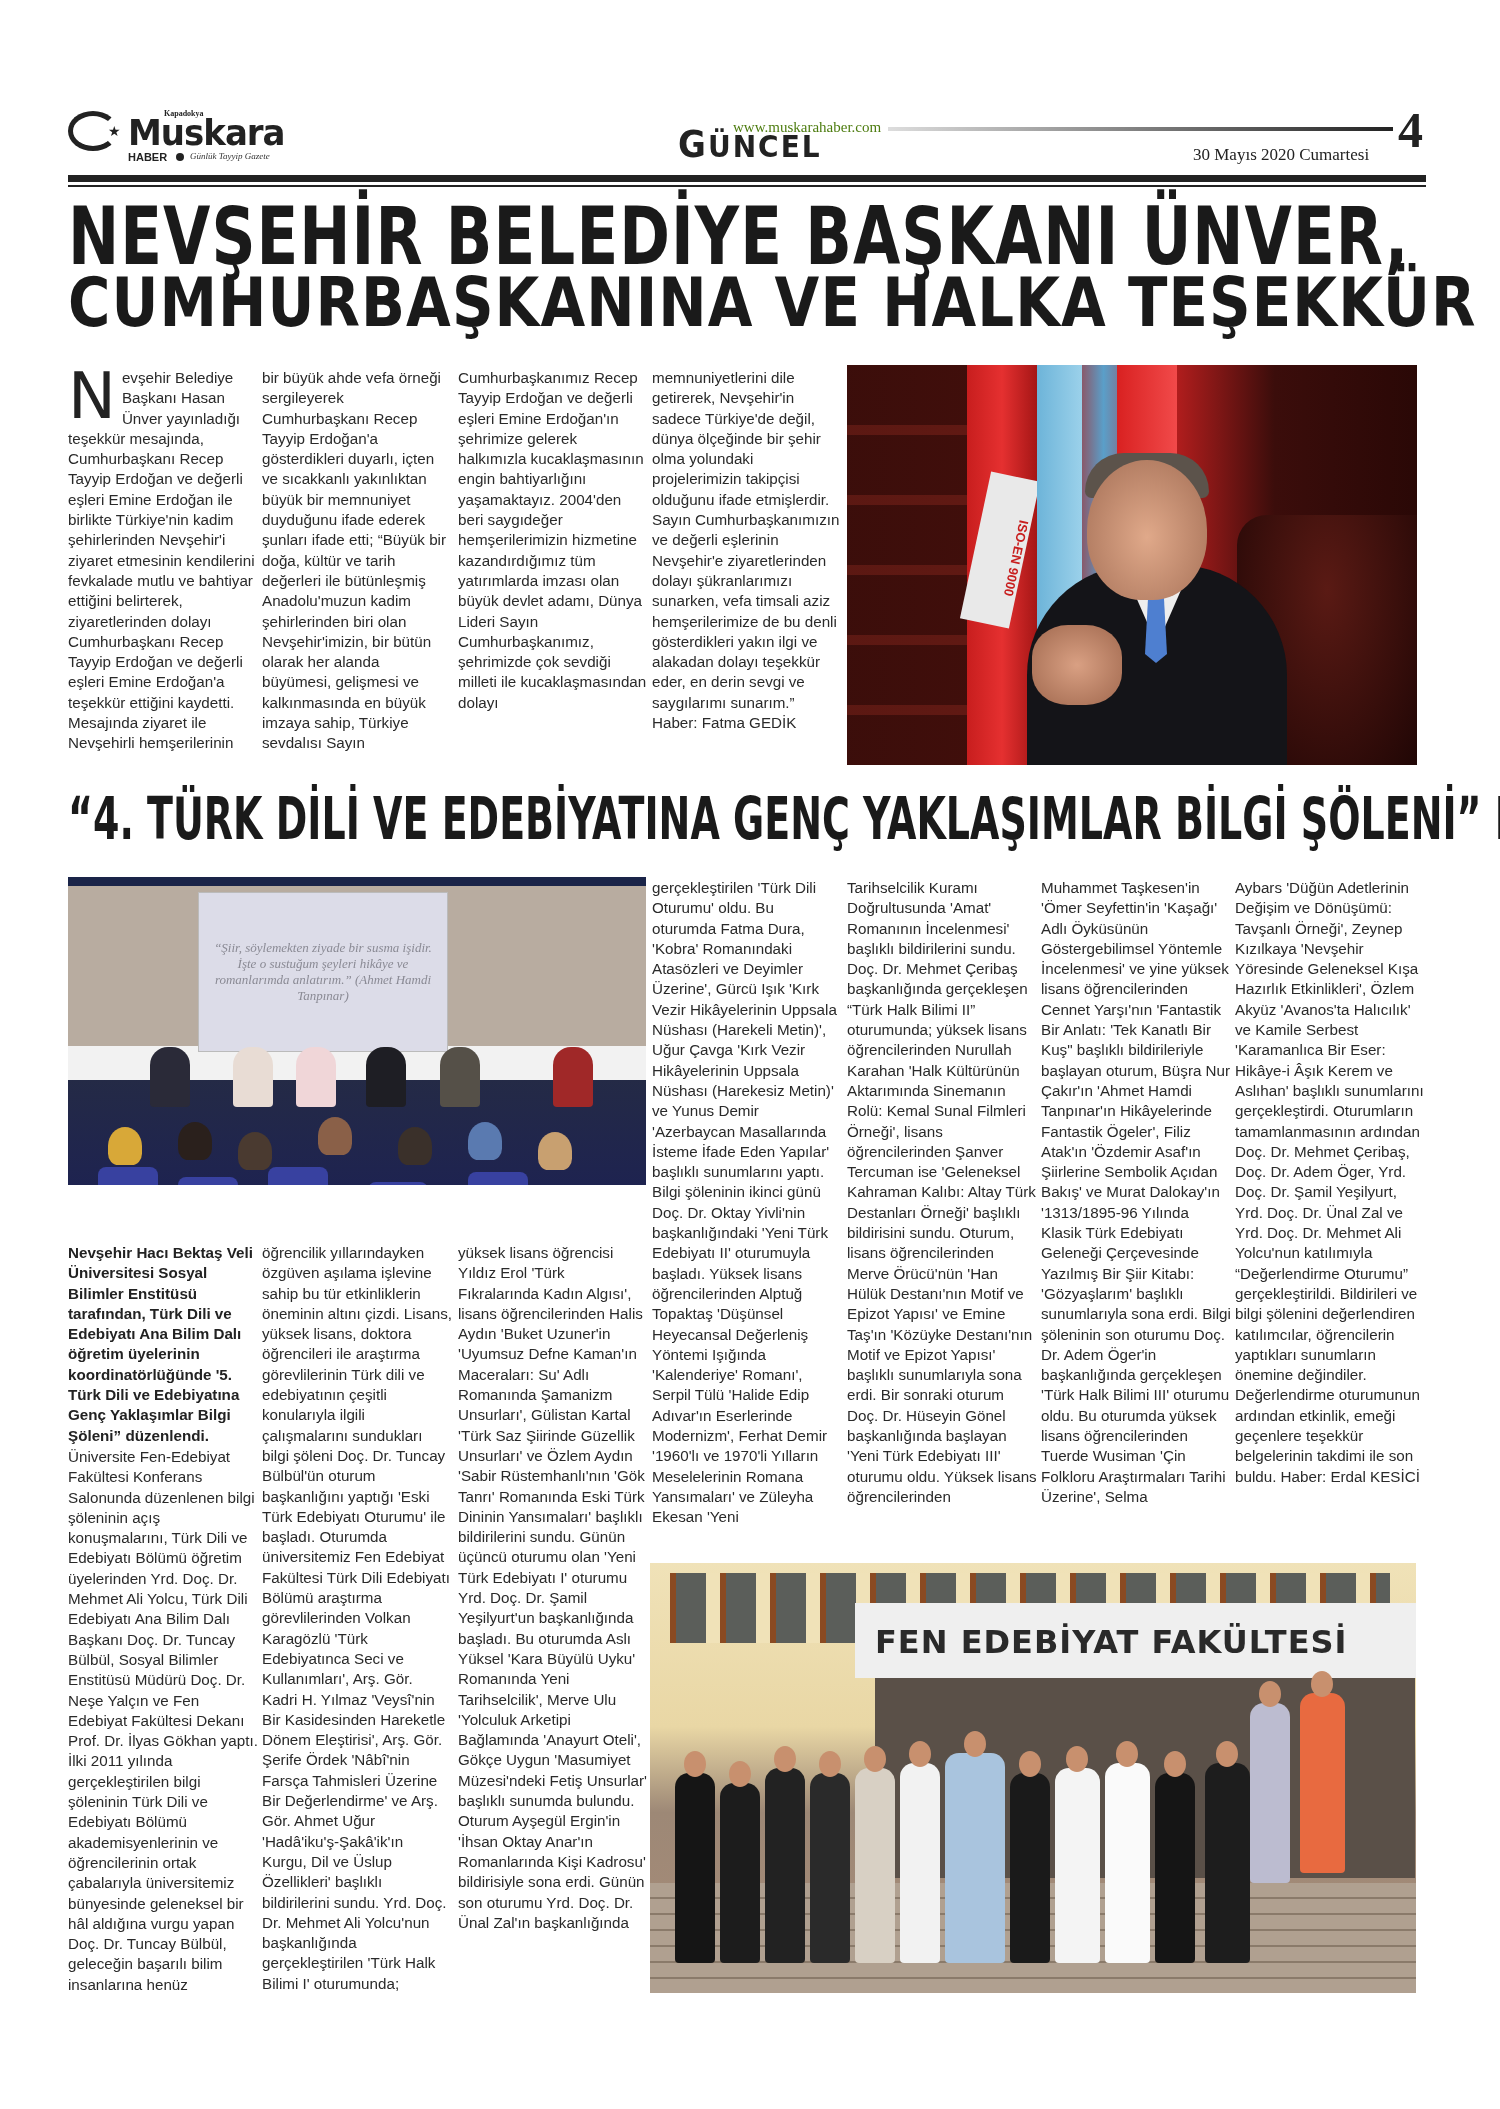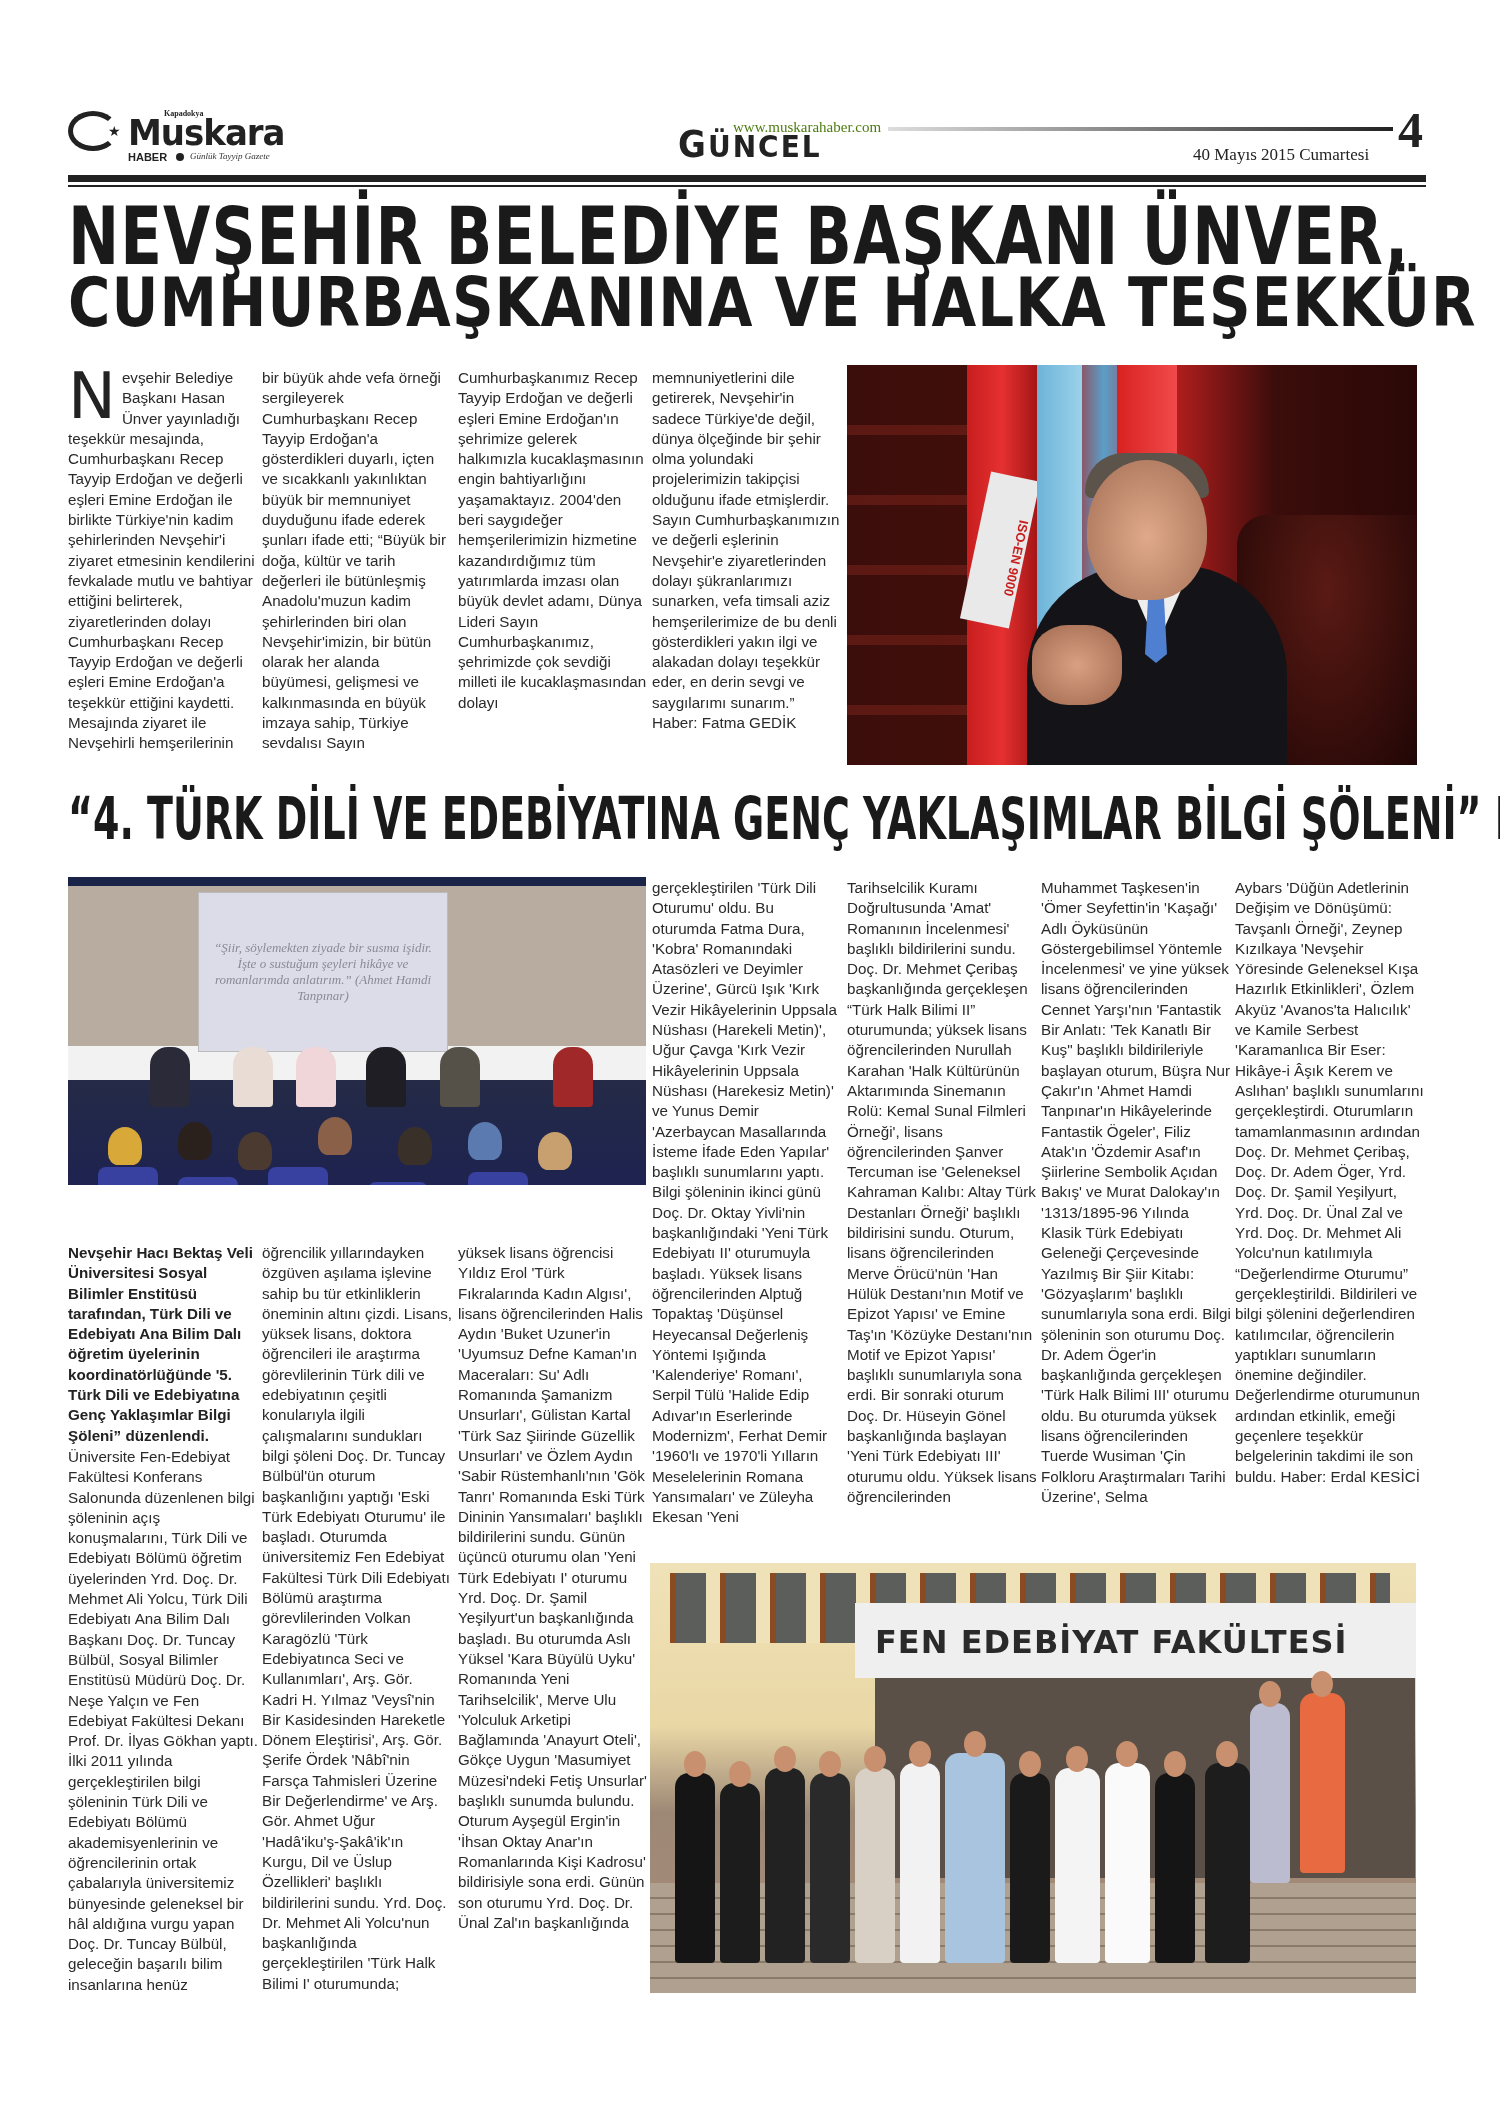--- a/index.html
+++ b/index.html
@@ -79,21 +79,21 @@
     <div class="star">★</div>
     <div class="kapadokya">Kapadokya</div>
     <div class="muskara">Muskara</div>
     <div class="haber">HABER</div>
     <div class="dot"></div>
     <div class="tagline">Günlük Tayyip Gazete</div>
   </div>
   <div class="url">www.muskarahaber.com</div>
   <div class="url-rule"></div>
   <div class="section-label"><span class="first">G</span><span>ÜNCEL</span></div>
-  <div class="date">40 Mayıs 2015 Cumartesi</div>
+  <div class="date">30 Mayıs 2020 Cumartesi</div>
   <div class="page-num">4</div>
 </header>
 <div class="rule-thick"></div>
 <div class="rule-thin"></div>
 
 <h1 class="headline hl1">NEVŞEHİR BELEDİYE BAŞKANI ÜNVER,</h1>
 <h1 class="headline hl2">CUMHURBAŞKANINA VE HALKA TEŞEKKÜR ETTİ</h1>
 
 <div class="col a1c1"><span class="dropcap">N</span><span>evşehir Belediye Başkanı Hasan Ünver yayınladığı teşekkür mesajında, Cumhurbaşkanı Recep Tayyip Erdoğan ve değerli eşleri Emine Erdoğan ile birlikte Türkiye'nin kadim şehirlerinden Nevşehir'i ziyaret etmesinin kendilerini fevkalade mutlu ve bahtiyar ettiğini belirterek, ziyaretlerinden dolayı Cumhurbaşkanı Recep Tayyip Erdoğan ve değerli eşleri Emine Erdoğan'a teşekkür ettiğini kaydetti. Mesajında ziyaret ile Nevşehirli hemşerilerinin</span></div>
 <div class="col a1c2">bir büyük ahde vefa örneği sergileyerek Cumhurbaşkanı Recep Tayyip Erdoğan'a gösterdikleri duyarlı, içten ve sıcakkanlı yakınlıktan büyük bir memnuniyet duyduğunu ifade ederek şunları ifade etti; “Büyük bir doğa, kültür ve tarih değerleri ile bütünleşmiş Anadolu'muzun kadim şehirlerinden biri olan Nevşehir'imizin, bir bütün olarak her alanda büyümesi, gelişmesi ve kalkınmasında en büyük imzaya sahip, Türkiye sevdalısı Sayın</div>

